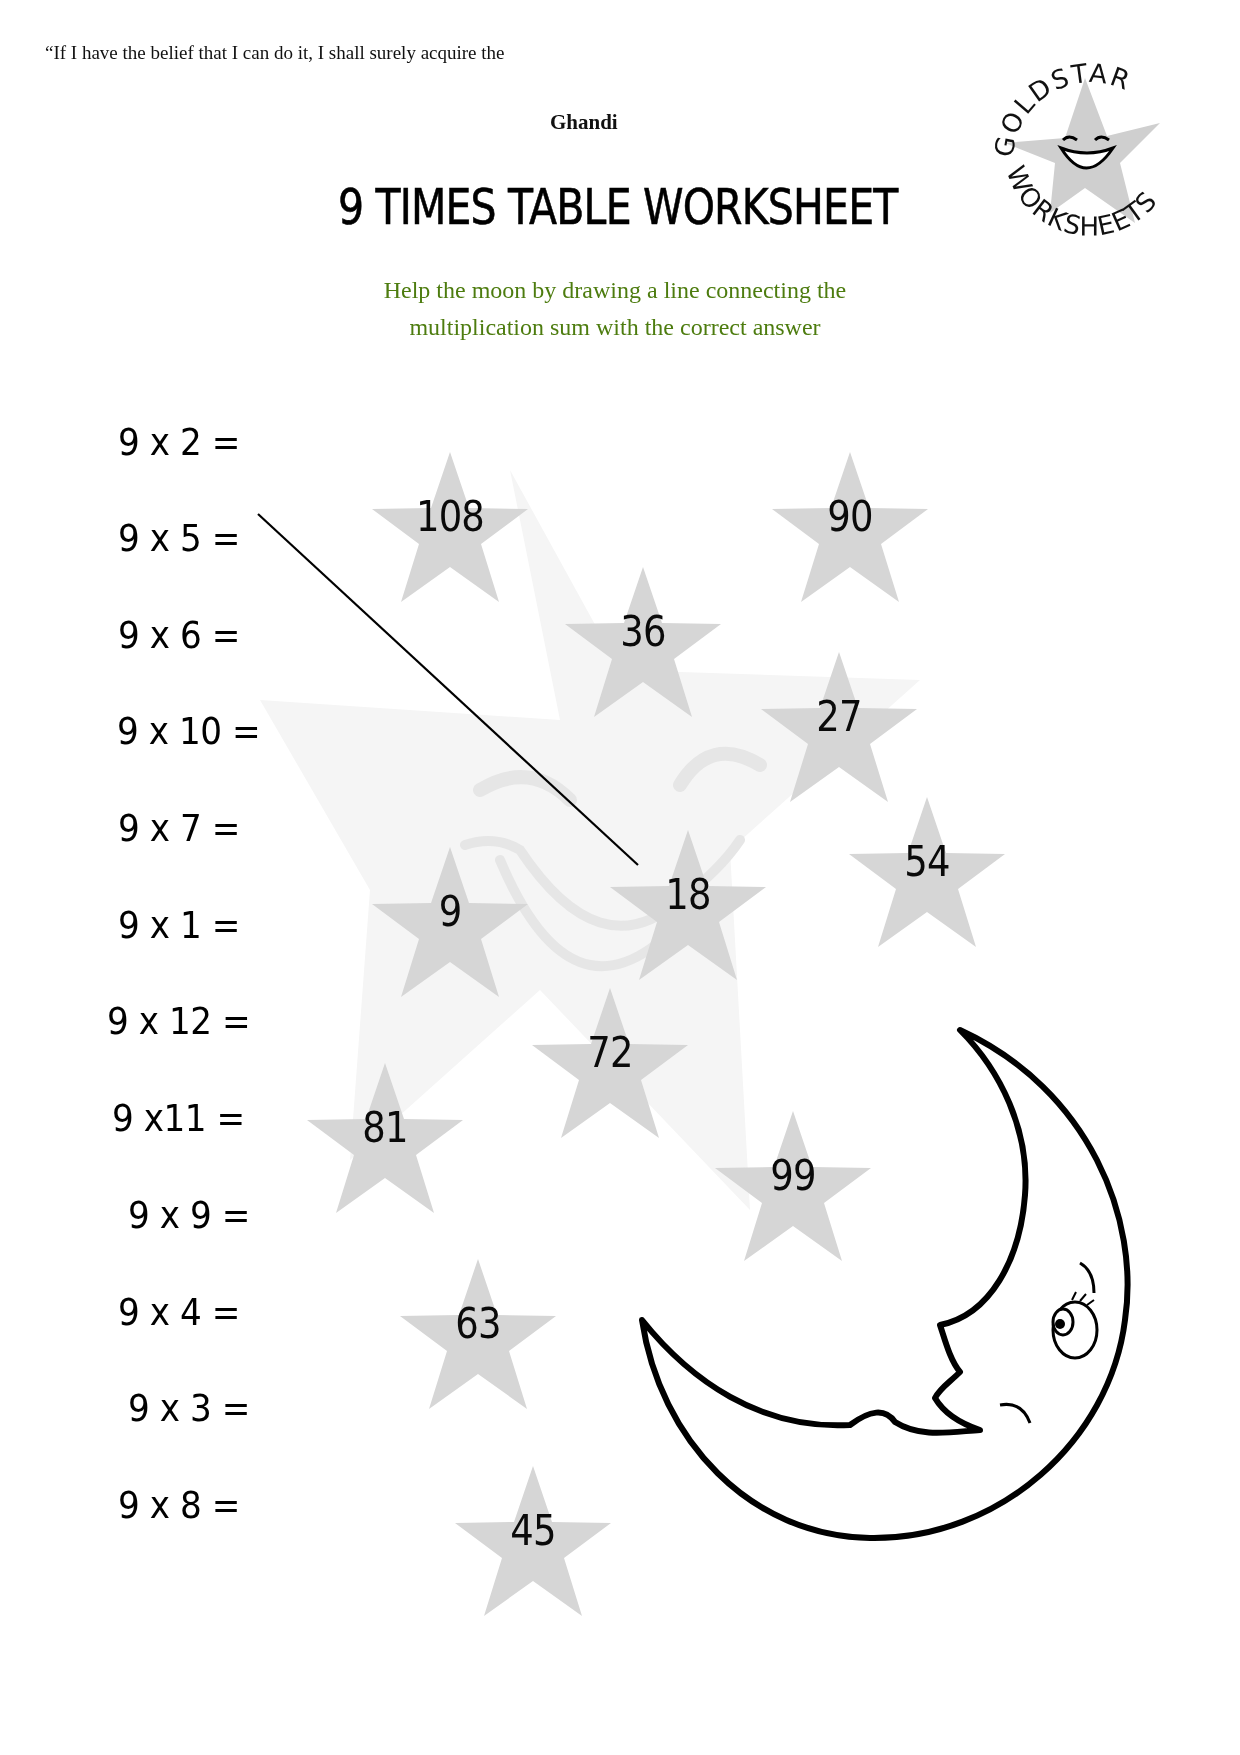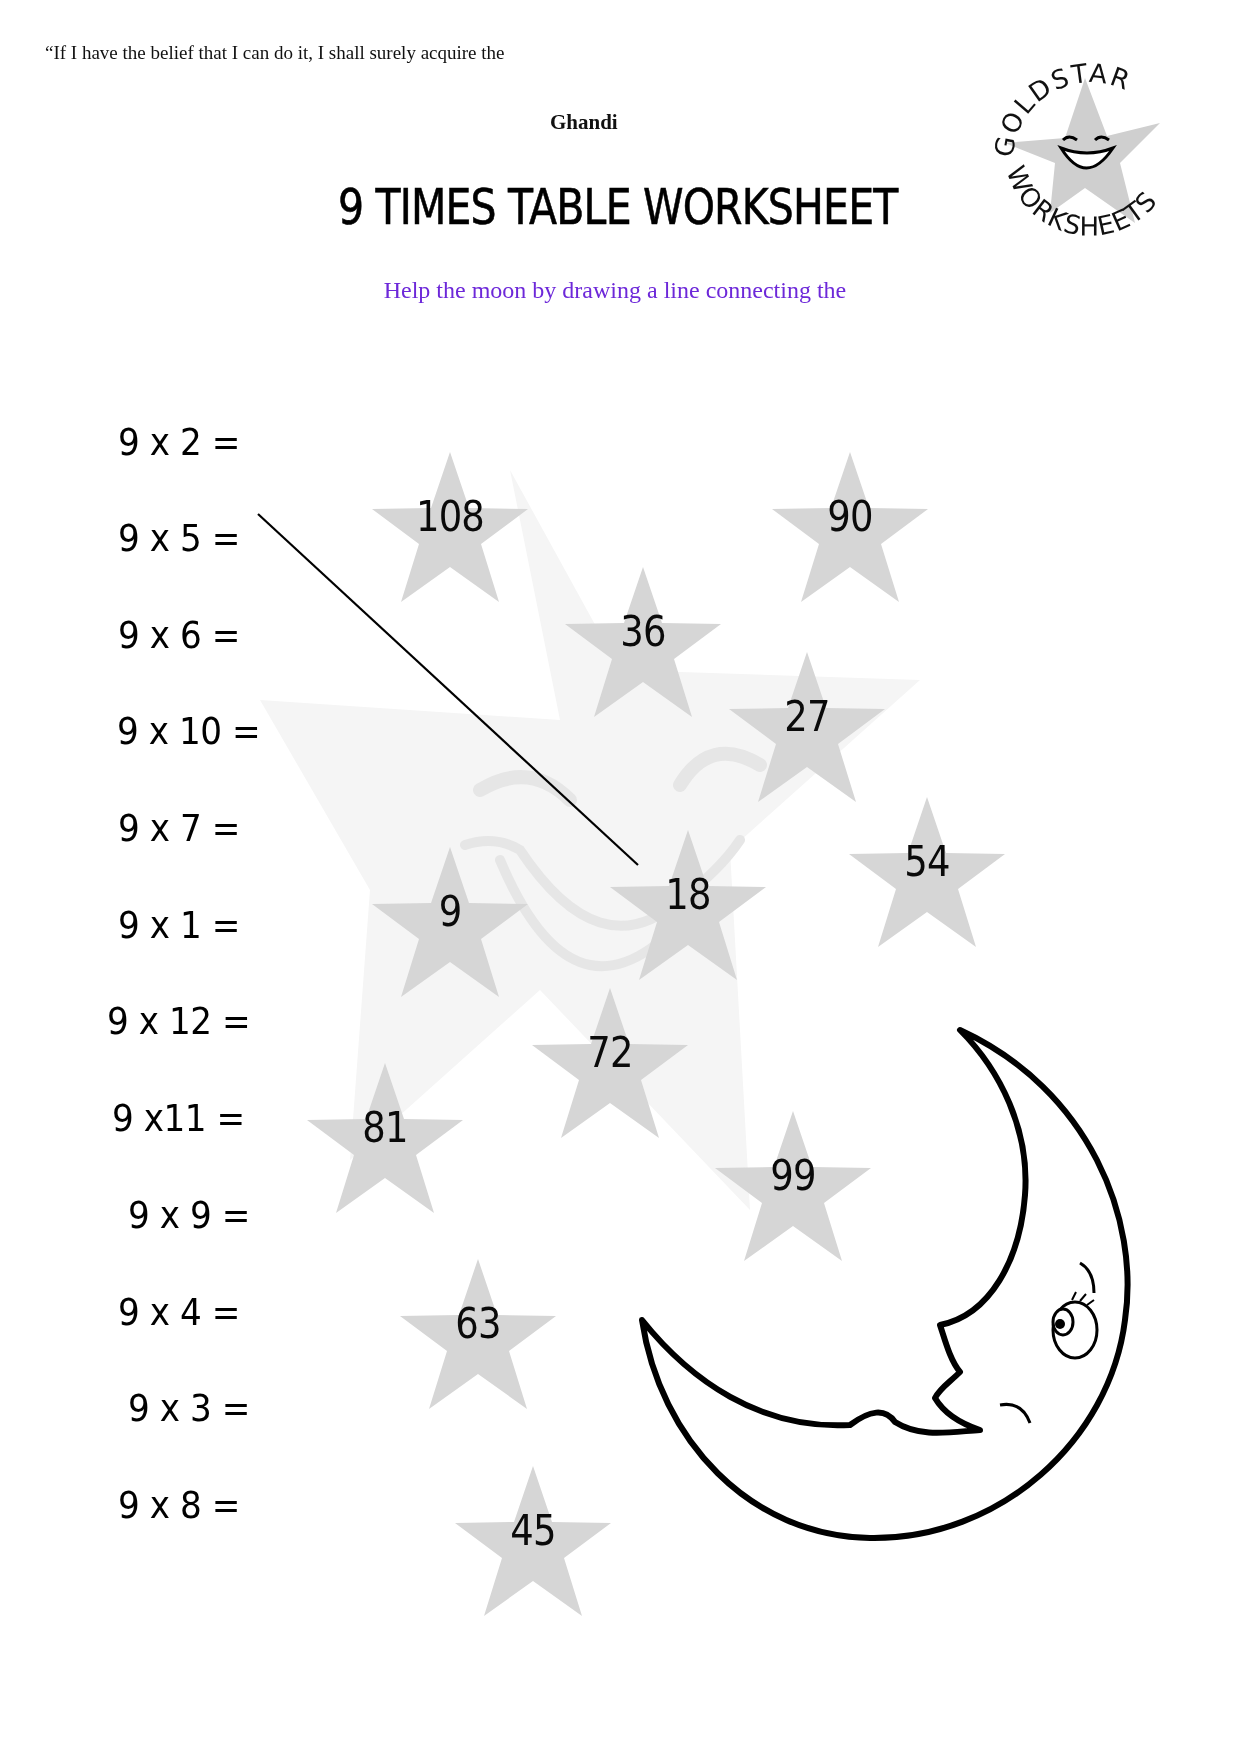--- a/index.html
+++ b/index.html
@@ -1,21 +1,21 @@
 <!DOCTYPE html>
 <html><head>
 <meta charset="utf-8">
 <style>
   html,body{margin:0;padding:0;background:#ffffff;}
   body{width:1240px;height:1755px;position:relative;overflow:hidden;font-family:"DejaVu Sans",sans-serif;color:#000;}
   .abs{position:absolute;}
   .quote{left:45px;top:34px;width:600px;font-family:"Liberation Serif",serif;font-size:19px;line-height:37px;color:#111;}
   .author{left:550px;top:110px;font-family:"Liberation Serif",serif;font-weight:bold;font-size:21px;color:#111;text-align:right;}
   .title{left:338px;top:178px;font-family:"DejaVu Sans",sans-serif;font-size:50px;letter-spacing:-1px;font-weight:normal;transform:scaleX(0.82);transform-origin:left top;white-space:nowrap;-webkit-text-stroke:0.6px #000;}
-  .instructions{left:330px;top:272px;width:570px;text-align:center;font-family:"Liberation Serif",serif;font-size:24px;line-height:37px;color:#6d28d9;}
+  .instructions{left:330px;top:272px;width:570px;text-align:center;font-family:"Liberation Serif",serif;font-size:24px;line-height:37px;color:#4d7c0f;}
   .logo{left:985px;top:48px;width:210px;height:210px;}
   .sum{font-family:"DejaVu Sans",sans-serif;font-size:38px;white-space:nowrap;transform:scaleX(0.9);transform-origin:left top;letter-spacing:-0.5px;}
   .star{width:160px;height:152px;}
   .star svg{position:absolute;left:0;top:0;}
   .star .num{position:absolute;left:0;width:160px;text-align:center;font-family:"DejaVu Sans",sans-serif;font-size:42px;transform:scaleX(0.88);letter-spacing:-1px;color:#0a0a0a;}
   .watermark{left:260px;top:470px;width:700px;height:740px;}
   .moon{left:620px;top:1020px;width:540px;height:540px;}
   .line{left:0;top:0;width:1240px;height:1755px;pointer-events:none;}
 </style>
 </head>
@@ -41,20 +41,21 @@
     <text font-family="DejaVu Sans, sans-serif" font-size="26" fill="#111" letter-spacing="1">
       <textPath href="#arcBot" startOffset="4%">WORKSHEETS</textPath>
     </text>
   </svg>
 </div>
 
 <div class="abs title">9 TIMES TABLE WORKSHEET</div>
 
 <div class="abs instructions">
   <div>Help the moon by drawing a line connecting the</div>
+  <div>multiplication sum with the correct answer</div>
 </div>
 
 <div class="abs watermark">
   <svg width="700" height="740" viewBox="0 0 700 740">
     <polygon points="250,0 360,200 660,210 470,380 490,740 280,520 90,690 110,420 0,230 300,250" fill="#f5f5f5"></polygon>
     <path d="M220 320 q50 -30 90 10" stroke="#e6e6e6" stroke-width="14" fill="none" stroke-linecap="round"></path>
     <path d="M420 315 q30 -50 80 -20" stroke="#e6e6e6" stroke-width="14" fill="none" stroke-linecap="round"></path>
     <path d="M205 375 q30 -10 55 5 q80 120 160 50 q40 -30 60 -60" stroke="#e6e6e6" stroke-width="10" fill="none" stroke-linecap="round"></path>
     <path d="M240 390 q80 190 200 40" stroke="#e6e6e6" stroke-width="10" fill="none" stroke-linecap="round"></path>
   </svg>
@@ -102,21 +103,21 @@
         <polygon points="80,0 99,56 158,57 111,92 129,150 80,115 31,150 49,92 2,57 61,56" fill="#d6d6d6"></polygon>
       </svg>
       <div class="num" style="top: 40px;">90</div>
     </div>
     <div class="abs star" style="left: 563px; top: 567px;">
       <svg width="160" height="152" viewBox="0 0 160 152">
         <polygon points="80,0 99,56 158,57 111,92 129,150 80,115 31,150 49,92 2,57 61,56" fill="#d6d6d6"></polygon>
       </svg>
       <div class="num" style="top: 40px;">36</div>
     </div>
-    <div class="abs star" style="left: 727px; top: 652px;">
+    <div class="abs star" style="left: 759px; top: 652px;">
       <svg width="160" height="152" viewBox="0 0 160 152">
         <polygon points="80,0 99,56 158,57 111,92 129,150 80,115 31,150 49,92 2,57 61,56" fill="#d6d6d6"></polygon>
       </svg>
       <div class="num" style="top: 40px;">27</div>
     </div>
     <div class="abs star" style="left: 847px; top: 797px;">
       <svg width="160" height="152" viewBox="0 0 160 152">
         <polygon points="80,0 99,56 158,57 111,92 129,150 80,115 31,150 49,92 2,57 61,56" fill="#d6d6d6"></polygon>
       </svg>
       <div class="num" style="top: 40px;">54</div>

